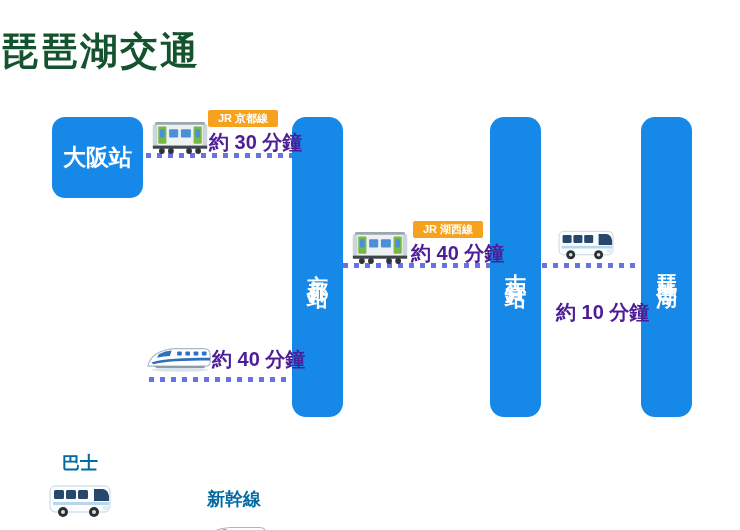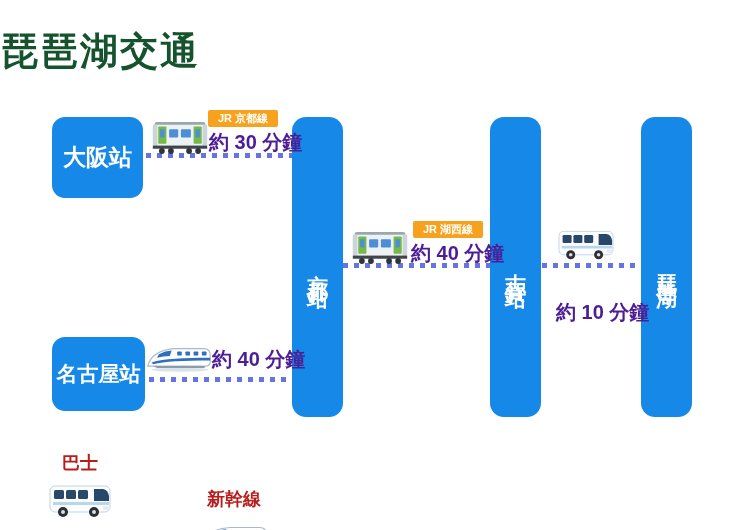--- a/index.html
+++ b/index.html
@@ -36,21 +36,21 @@
   }
   .badge{
     position:absolute;background:var(--orange);color:#fff;font-weight:700;font-size:11px;
     padding:2px 10px;border-radius:2px;line-height:13px;white-space:nowrap;
   }
   .duration{
     position:absolute;font-size:20px;font-weight:700;color:#4c1d95;white-space:nowrap;
   }
   .icon{position:absolute;}
   .legend-item{position:absolute;width:72px;text-align:center;}
-  .legend-item .lbl{font-size:18px;font-weight:700;color:#b91c1c;display:block;}
+  .legend-item .lbl{font-size:18px;font-weight:700;color:#0369a1;display:block;}
   .legend-item svg{margin-top:4px;}
 </style>
 </head>
 <body>
 
 <svg width="0" height="0" style="position:absolute" aria-hidden="true">
   <defs>
     <symbol id="sym-train" viewBox="0 0 64 40">
       <rect x="4" y="4" width="56" height="5" rx="2.5" fill="#9AA7AE"></rect>
       <rect x="2" y="7" width="60" height="23" rx="3" fill="#EDF1F3"></rect>
@@ -95,23 +95,20 @@
   </defs>
 </svg>
 
 <div class="stage">
 
   <h1 class="title">琵琶湖交通</h1>
 
   <div class="station-box" style="left:52px;top:117px;width:91px;height:81px;">
     <span style="font-size:23px;">大阪站</span>
   </div>
-  <div class="station-box" style="left:52px;top:337px;width:93px;height:74px;">
-    <span style="font-size:21px;">名古屋站</span>
-  </div>
 
   <div class="station-bar" style="left:292px;">
     <span>京都站</span>
   </div>
   <div class="station-bar" style="left:490px;">
     <span>志賀站</span>
   </div>
   <div class="station-bar" style="left:641px;">
     <span>琵琶湖</span>
   </div>

